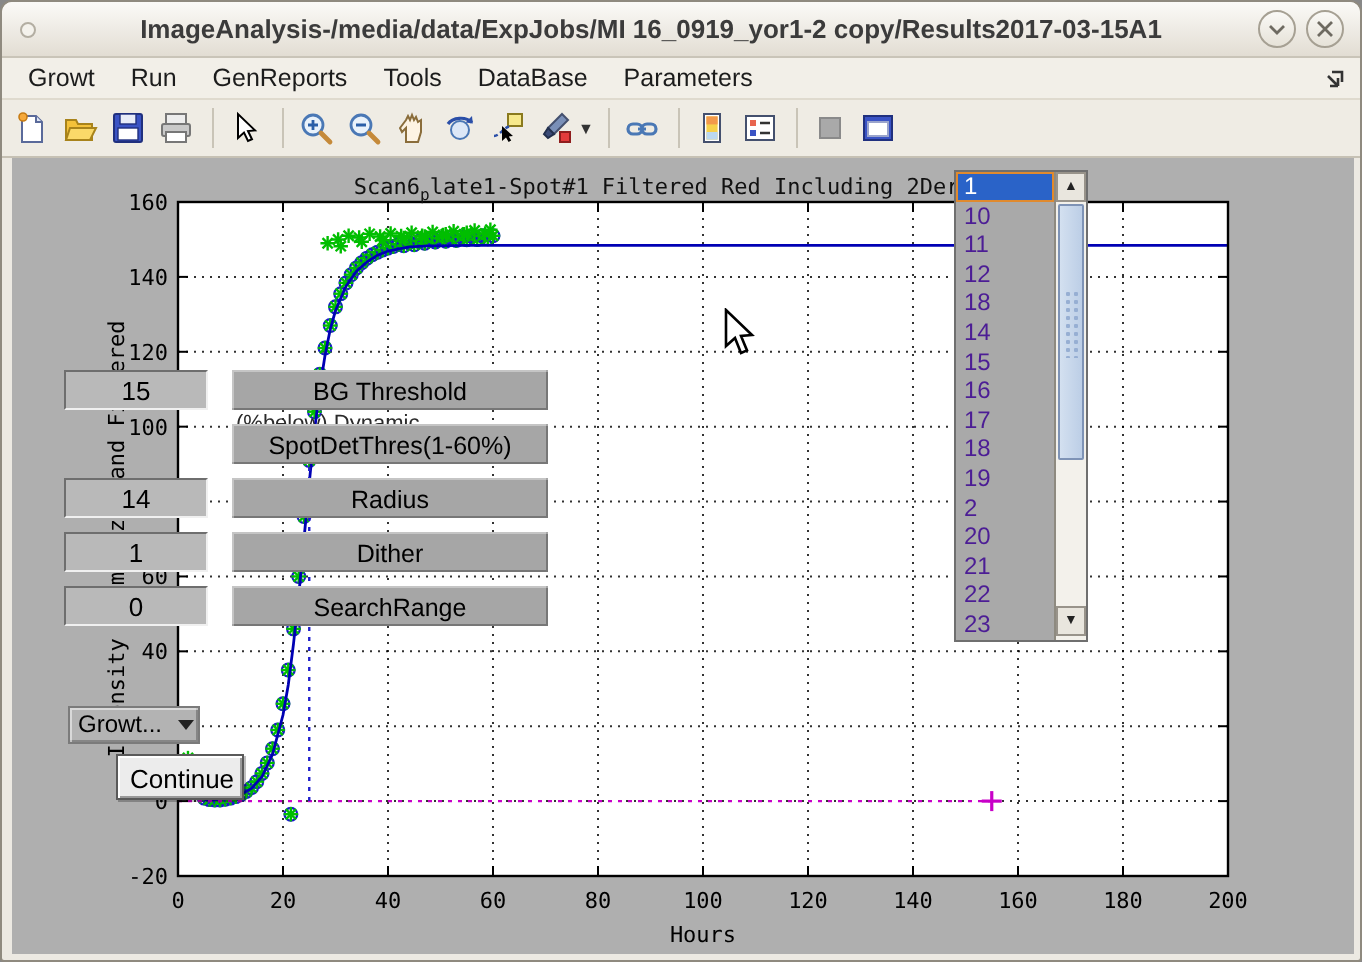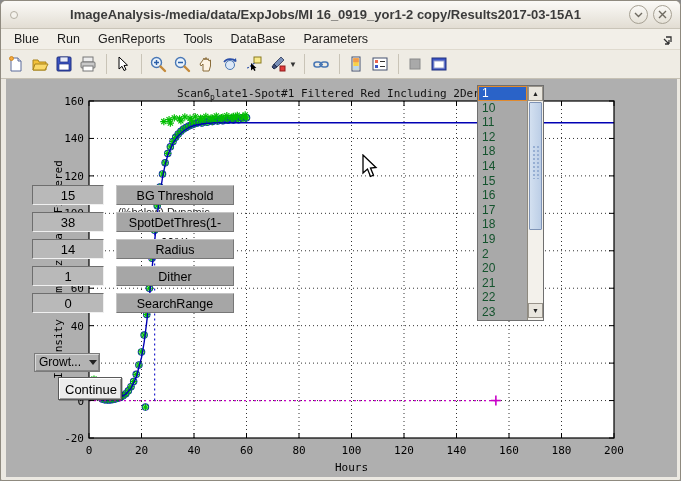--- a/index.html
+++ b/index.html
@@ -57,21 +57,21 @@
   .plot-title .sub{font-size:8px;position:relative;top:3px;}
   
   .param-input{
     position:absolute;left:26px;width:72px;height:20px;z-index:5;
     background:#B9B9B9;color:#000;text-align:center;
     font:13px "Liberation Sans",sans-serif;
     border-top:1px solid #6e6e6e;border-left:1px solid #6e6e6e;
     border-bottom:1px solid #F0F0F0;border-right:1px solid #F0F0F0;
   }
   .param-btn{
-    position:absolute;left:110px;width:118px;height:20px;z-index:5;
+    position:absolute;left:110px;width:158px;height:20px;z-index:5;
     background:#A6A6A6;color:#000;border:0;
     font:12.5px "Liberation Sans",sans-serif;text-align:center;line-height:20px;
     box-shadow:inset 1px 1px 0 rgba(255,255,255,.35), inset -1px -1px 0 rgba(0,0,0,.28);
   }
   .subtext{position:absolute;left:112px;top:127px;width:150px;z-index:3;
     font:11px "Liberation Sans",sans-serif;color:#2a2a2a;white-space:nowrap;}
   .growth-dd{
     position:absolute;left:28px;top:274px;width:66px;height:19px;z-index:5;
     background:#B3B3B3;border:1px solid #7b7b7b;
     box-shadow:inset 1px 1px 0 rgba(255,255,255,.5), inset -1px -1px 0 rgba(0,0,0,.25);
@@ -85,21 +85,21 @@
     box-shadow:inset 1px 1px 0 #fff, inset -1px -1px 0 #9a9a9a, 1px 1px 0 rgba(0,0,0,.25);
     font:13px "Liberation Sans",sans-serif;color:#000;text-align:center;line-height:21px;margin-left:16px;
   }
   
   .dd-list{
     position:absolute;left:471px;top:6px;width:67px;height:236px;z-index:10;
     background:#A9A9A9;border:1px solid #6f6f6f;
   }
   .dd-items{position:absolute;left:0;top:0;width:49px;height:234px;overflow:hidden;}
   .dd-item{height:14.6px;line-height:14.6px;font:12px "Liberation Sans",sans-serif;
-    color:#14532d;padding-left:4px;cursor:default;}
+    color:#4c1d95;padding-left:4px;cursor:default;}
   .dd-item.selected{background:#2A63C8;color:#fff;outline:1px solid #E08A2E;outline-offset:-1px;}
   .dd-scroll{position:absolute;right:0;top:0;width:16px;height:234px;background:#F3F1EB;
     border-left:1px solid #8e8a80;}
   .dd-scroll-btn{position:absolute;left:0;width:15px;height:15px;background:#E9E6DE;
     border:1px solid #98938a;color:#222;font-size:7px;text-align:center;line-height:13px;}
   .dd-up{top:0;}
   .dd-down{bottom:2px;}
   .dd-thumb{position:absolute;left:1px;top:16px;width:13px;height:128px;
     background:linear-gradient(90deg,#D3E0F0,#BCCEE6);border:1px solid #7E93B6;border-radius:1px;}
   .dd-thumb::after{content:"";position:absolute;left:2px;right:2px;top:42px;height:34px;
@@ -121,21 +121,21 @@
         </svg>
     </span>
     <span class="tb-btn btn-close">
       <svg width="9" height="9" viewBox="0 0 9 9">
           <path d="M1,1 L8,8 M8,1 L1,8" stroke="#6e6a61" stroke-width="1.4"></path>
         </svg>
     </span>
   </div>
 
   <div class="menubar">
-    <span class="menu-item">Blue</span>
+    <span class="menu-item">Growt</span>
     <span class="menu-item">Run</span>
     <span class="menu-item">GenReports</span>
     <span class="menu-item">Tools</span>
     <span class="menu-item">DataBase</span>
     <span class="menu-item">Parameters</span>
     <span class="menu-undock">
       <svg width="12" height="12" viewBox="0 0 12 12">
           <path d="M2,4 L7,9 M7,9 L7,5 M7,9 L3,9 M4,2 L9,2 L9,7" fill="none" stroke="#333" stroke-width="1.3"></path>
         </svg>
     </span>
@@ -733,21 +733,20 @@
         <text x="345.5" y="392" text-anchor="middle">Hours</text>
         <text transform="translate(56,190.5) rotate(-90)" text-anchor="middle">Intensity Normalized and Filtered</text>
       </svg>
 
     <div class="plot-title"><span>Scan6</span><span class="sub">p</span><span>late1-Spot#1 Filtered Red Including 2Deriv Blue</span></div>
 
     <div class="subtext">(%below) Dynamic</div>
 
     <input class="param-input" style="top: 106px;" value="15">
     <button class="param-btn" style="top:106px">BG Threshold</button>
-    <input class="param-input" style="top: 133px;" value="38">
     <button class="param-btn" style="top:133px">SpotDetThres(1-60%)</button>
     <input class="param-input" style="top: 160px;" value="14">
     <button class="param-btn" style="top:160px">Radius</button>
     <input class="param-input" style="top: 187px;" value="1">
     <button class="param-btn" style="top:187px">Dither</button>
     <input class="param-input" style="top: 214px;" value="0">
     <button class="param-btn" style="top:214px">SearchRange</button>
 
     <div class="growth-dd">
       <span>Growt...</span>

